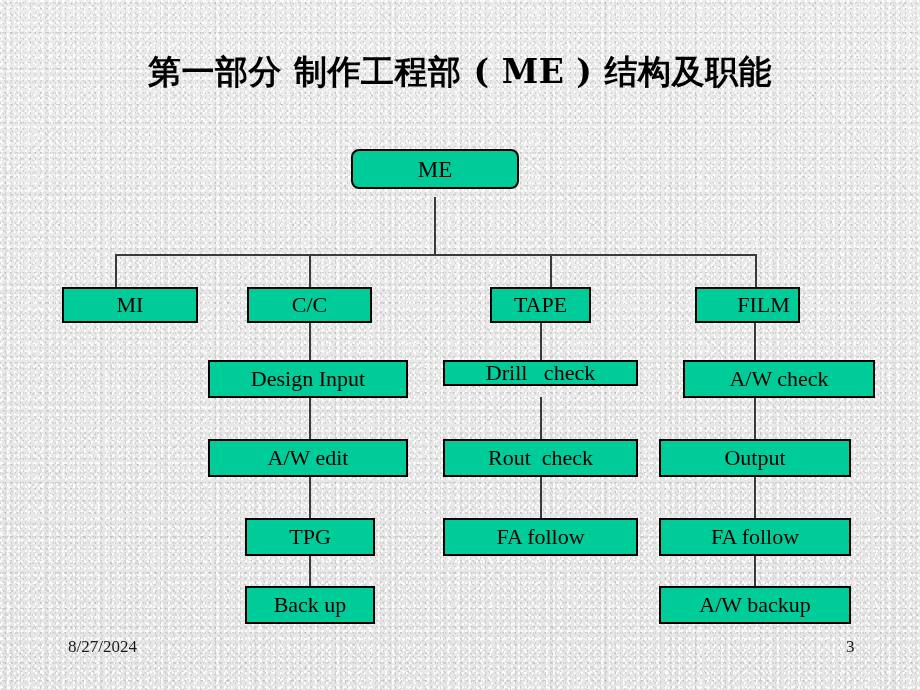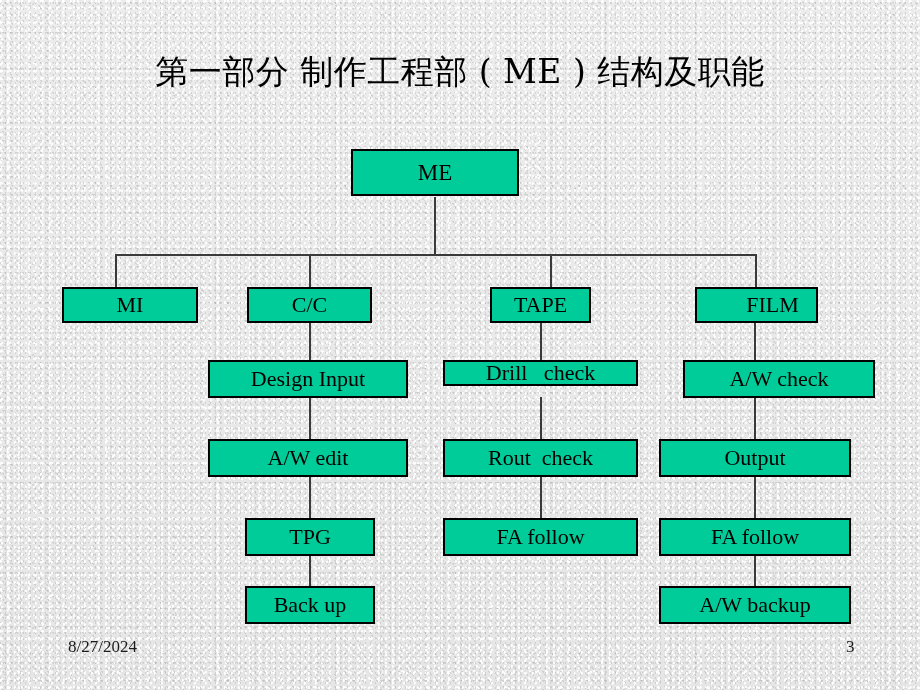--- a/index.html
+++ b/index.html
@@ -38,21 +38,21 @@
   }
 
   
   #title {
     position: absolute;
     left: 0;
     top: 52px;
     width: 920px;
     text-align: center;
     font-family: "DejaVu Serif", "Liberation Serif", serif;
-    font-weight: normal;
+    font-weight: bold;
     font-size: 33px;
     line-height: 40px;
     color: #000000;
     letter-spacing: 0.5px;
     white-space: nowrap;
   }
 
   
   .node {
     position: absolute;
@@ -113,26 +113,26 @@
 
   <div class="conn v" style="left:540px; top:322px; height:39px;"></div>
   <div class="conn v" style="left:540px; top:397px; height:43px;"></div>
   <div class="conn v" style="left:540px; top:476px; height:43px;"></div>
 
   <div class="conn v" style="left:754px; top:322px; height:39px;"></div>
   <div class="conn v" style="left:754px; top:397px; height:43px;"></div>
   <div class="conn v" style="left:754px; top:476px; height:43px;"></div>
   <div class="conn v" style="left:754px; top:555px; height:32px;"></div>
 
-  <div class="node root" style="left:351px; top:149px; width:168px; height:47px;">ME</div>
+  <div class="node root" style="left:351px; top:149px; width:168px; height:40px;border-radius:8px;">ME</div>
 
   <div class="node" style="left:62px;  top:287px; width:136px; height:36px;">MI</div>
   <div class="node" style="left:247px; top:287px; width:125px; height:36px;">C/C</div>
   <div class="node" style="left:490px; top:287px; width:101px; height:36px;">TAPE</div>
-  <div class="node" style="left:695px; top:287px; width:123px; height:36px;padding-left:32px;">FILM</div>
+  <div class="node" style="left:695px; top:287px; width:105px; height:36px;padding-left:32px;">FILM</div>
 
   <div class="node" style="left:208px; top:360px; width:200px; height:38px;">Design Input</div>
   <div class="node" style="left:208px; top:439px; width:200px; height:38px;">A/W edit</div>
   <div class="node" style="left:245px; top:518px; width:130px; height:38px;">TPG</div>
   <div class="node" style="left:245px; top:586px; width:130px; height:38px;">Back up</div>
 
   <div class="node" style="left:443px; top:360px; width:195px; height:26px;">Drill   check</div>
   <div class="node" style="left:443px; top:439px; width:195px; height:38px;">Rout  check</div>
   <div class="node" style="left:443px; top:518px; width:195px; height:38px;">FA follow</div>
 

